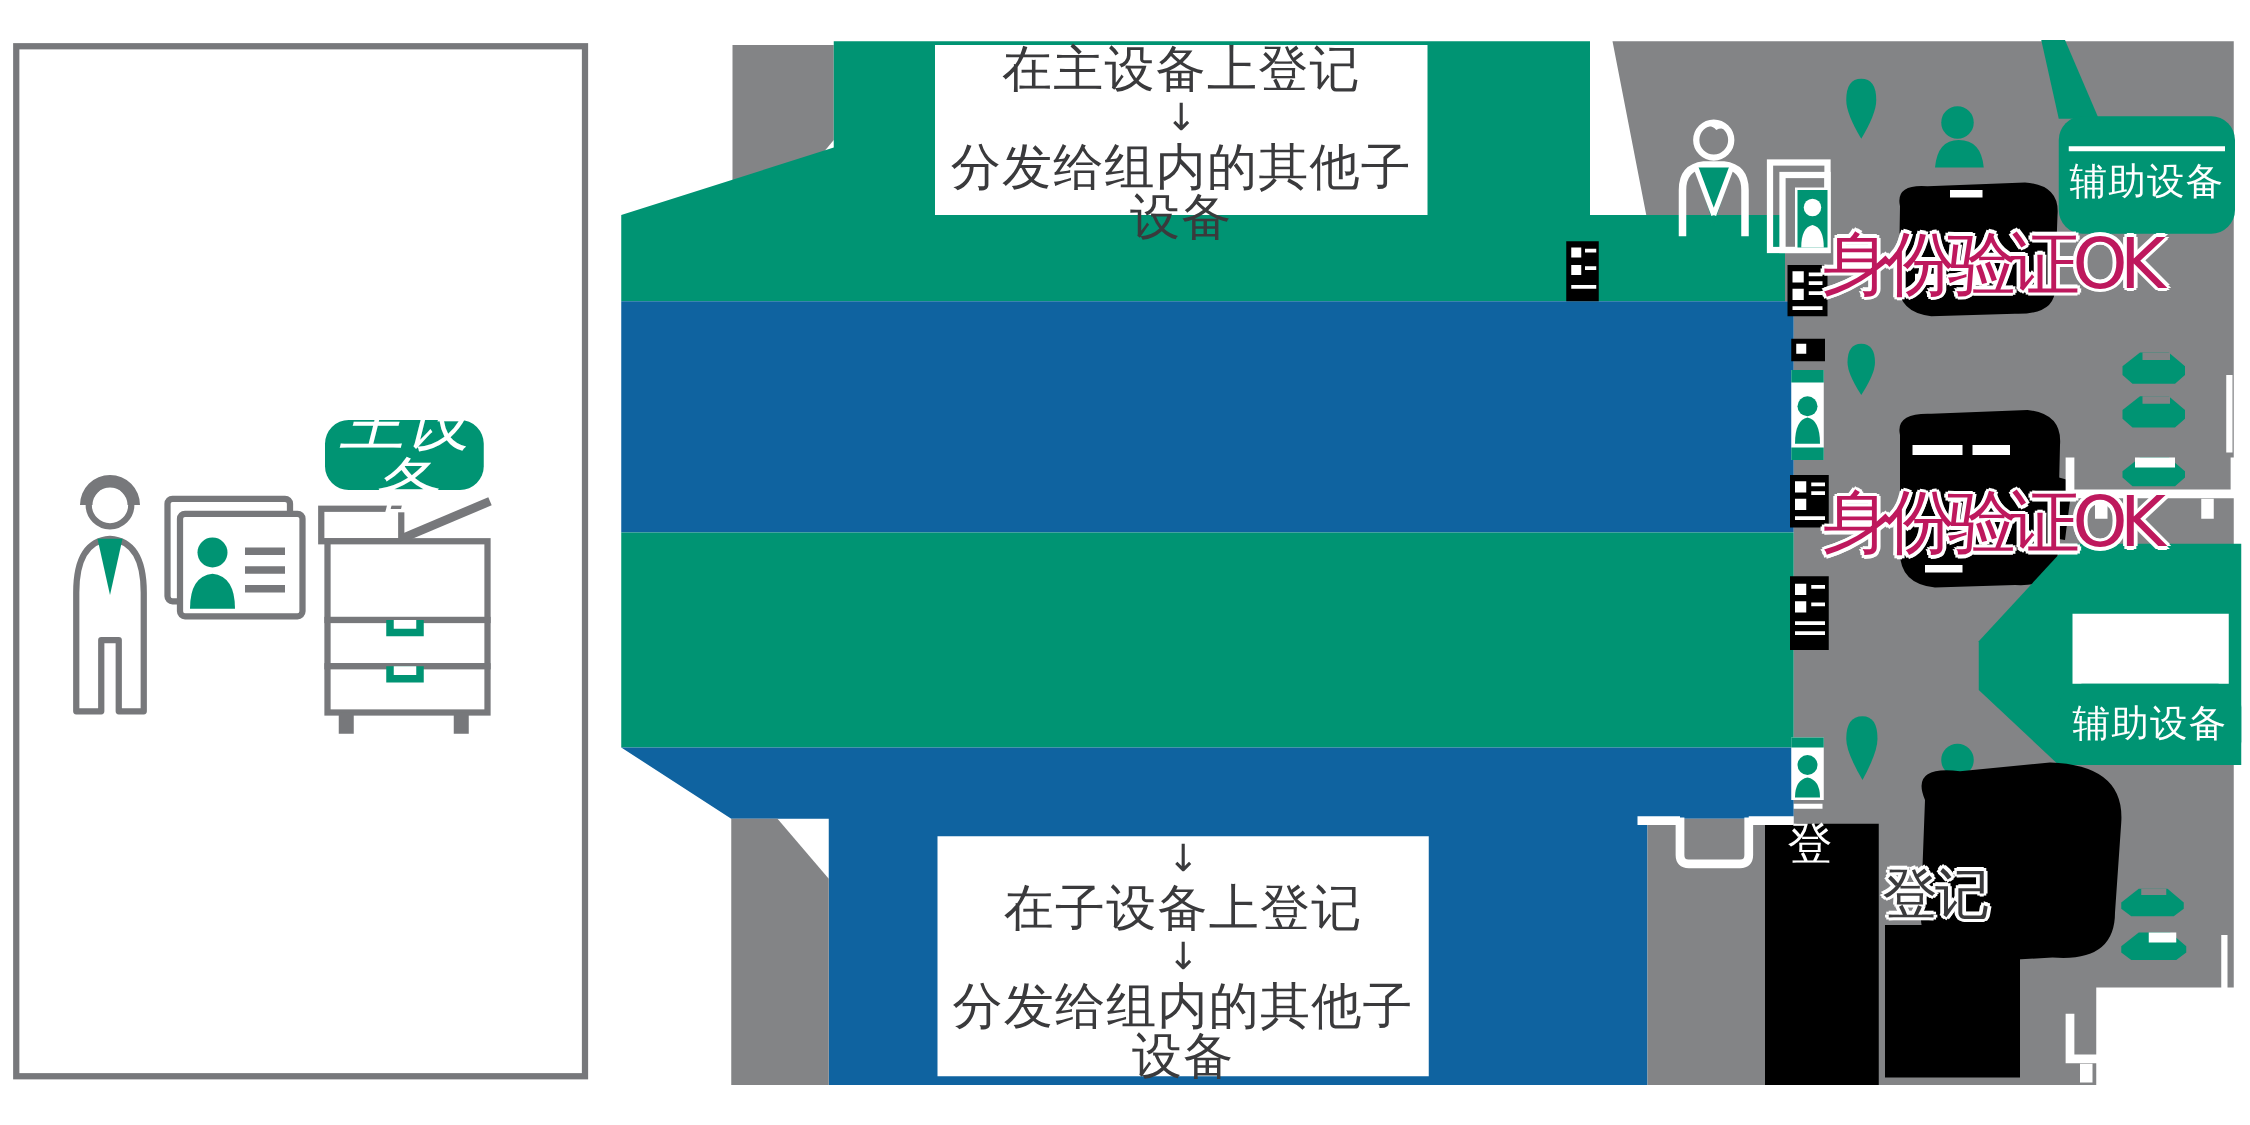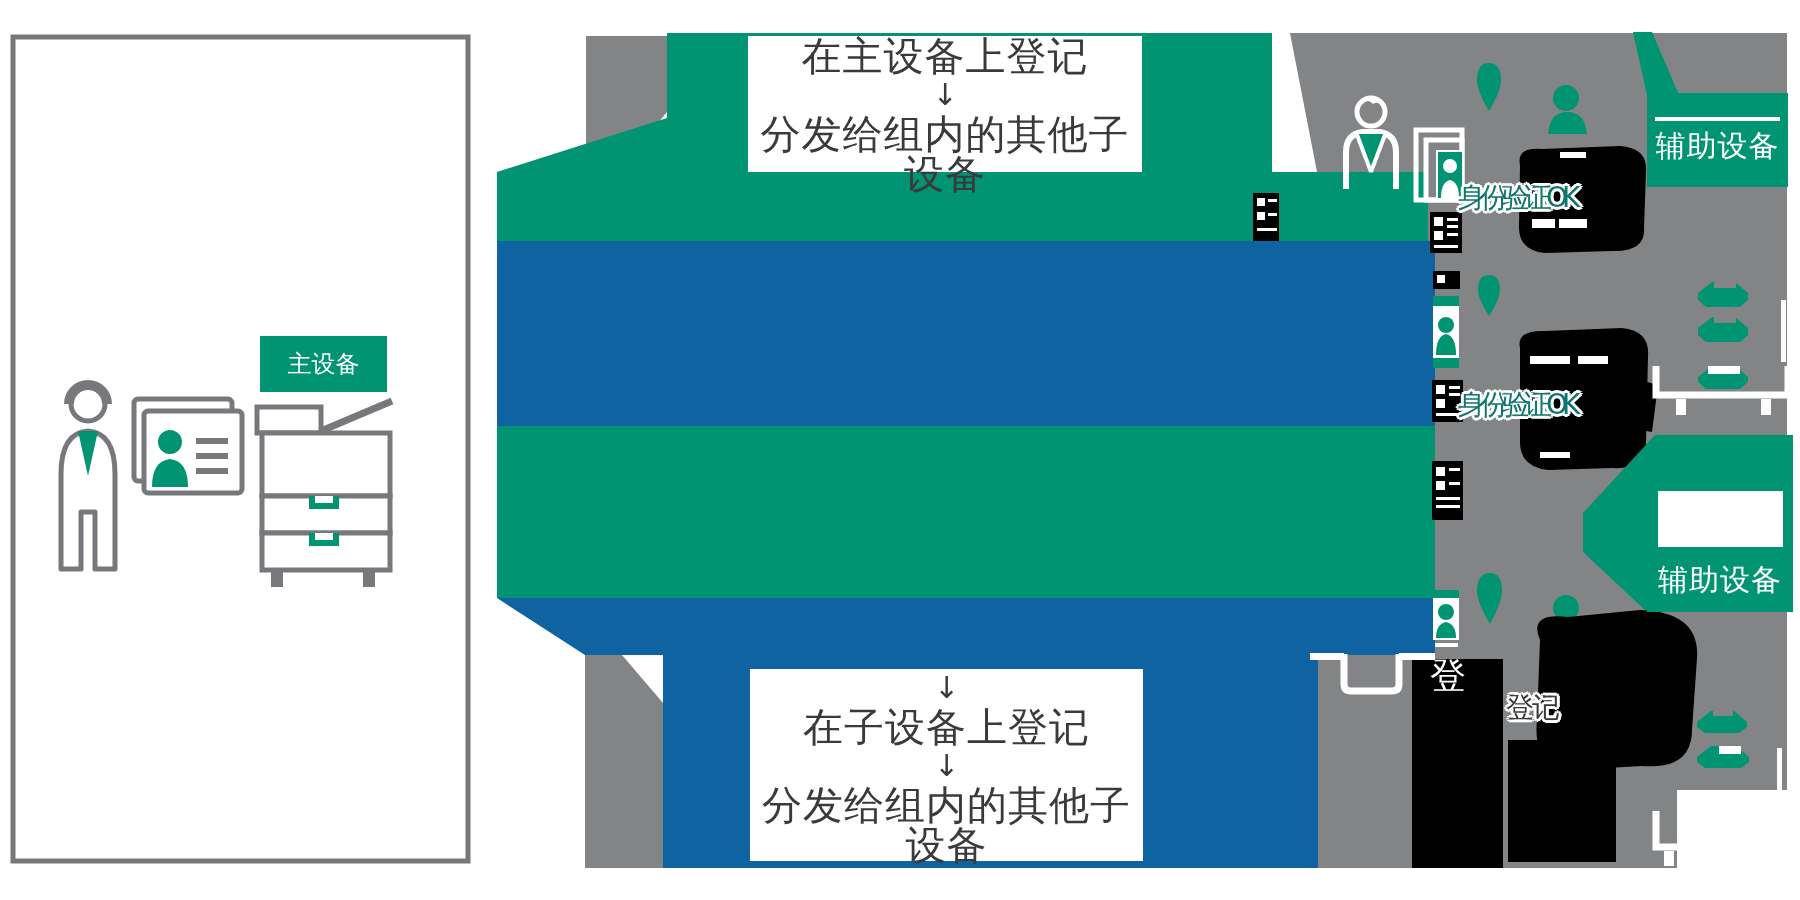--- a/index.html
+++ b/index.html
@@ -5,35 +5,35 @@
   html,body{margin:0;padding:0;background:#ffffff;}
   .canvas{position:relative;width:1800px;height:900px;background:#ffffff;overflow:hidden;
           font-family:"DejaVu Sans",sans-serif;}
   .canvas svg{position:absolute;left:0;top:0;z-index:1;}
   .ov{position:absolute;z-index:2;line-height:1;color:#3A3A3C;}
   .flowbox{background:#ffffff;display:flex;flex-direction:column;align-items:center;
            justify-content:space-between;text-align:center;}
   .flowbox .fl{font-size:40px;letter-spacing:1px;}
   .flowbox .ar{font-size:30px;margin:4px 0;}
   .greenlabel{background:#009473;color:#ffffff;display:flex;align-items:center;
-              justify-content:center;text-align:center;}
-  #main-device-label{left:260px;top:336px;width:127px;height:56px;font-size:24px;}
+              justify-content:center;text-align:center;border-radius:19px;}
+  #main-device-label{left:260px;top:336px;width:127px;height:56px;font-size:52px;font-style:italic;}
   #flow-top{left:748px;top:36px;width:394px;height:136px;}
   #flow-bottom{left:750px;top:669px;width:393px;height:192px;}
   #aux1{left:1647px;top:93px;width:141px;height:94px;flex-direction:column;
         justify-content:flex-start;font-size:30px;letter-spacing:1px;}
   #aux1 .rule{width:125px;height:4px;background:#ffffff;margin-top:24px;}
   #aux1 .txt{margin-top:10px;}
   #aux2{left:1647px;top:547px;width:146px;height:65px;font-size:30px;letter-spacing:1px;}
-  .authok{font-size:28px;letter-spacing:-6px;white-space:nowrap;color:#0f766e;
+  .authok{font-size:56px;letter-spacing:-6px;white-space:nowrap;color:#be185d;
           text-shadow:-3px 0 #fff,3px 0 #fff,0 -3px #fff,0 3px #fff,
                       -2px -2px #fff,2px 2px #fff,-2px 2px #fff,2px -2px #fff;}
   #auth1{left:1458px;top:184px;}
   #auth2{left:1458px;top:391px;}
-  #register-label{left:1506px;top:694px;font-size:28px;letter-spacing:-2px;color:#3A3A3C;
+  #register-label{left:1506px;top:694px;font-size:44px;letter-spacing:-2px;color:#3A3A3C;
           text-shadow:-3px 0 #fff,3px 0 #fff,0 -3px #fff,0 3px #fff,
                       -2px -2px #fff,2px 2px #fff,-2px 2px #fff,2px -2px #fff;}
   #register-fragment{left:1430px;top:658px;font-size:36px;color:#ffffff;}
 </style>
 </head>
 <body>
 
 <div class="canvas">
 
 <svg width="1800" height="900" viewBox="0 0 1800 900">

